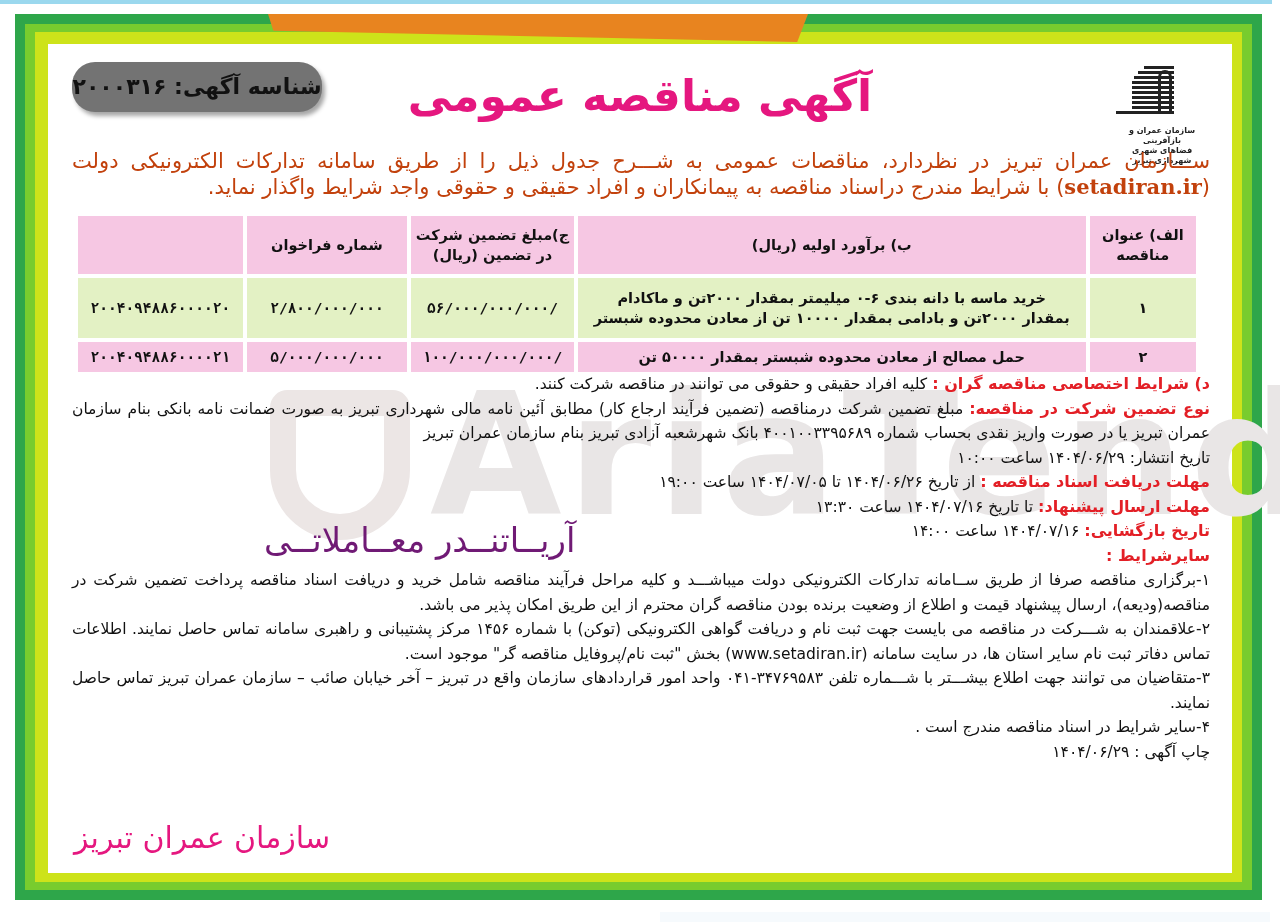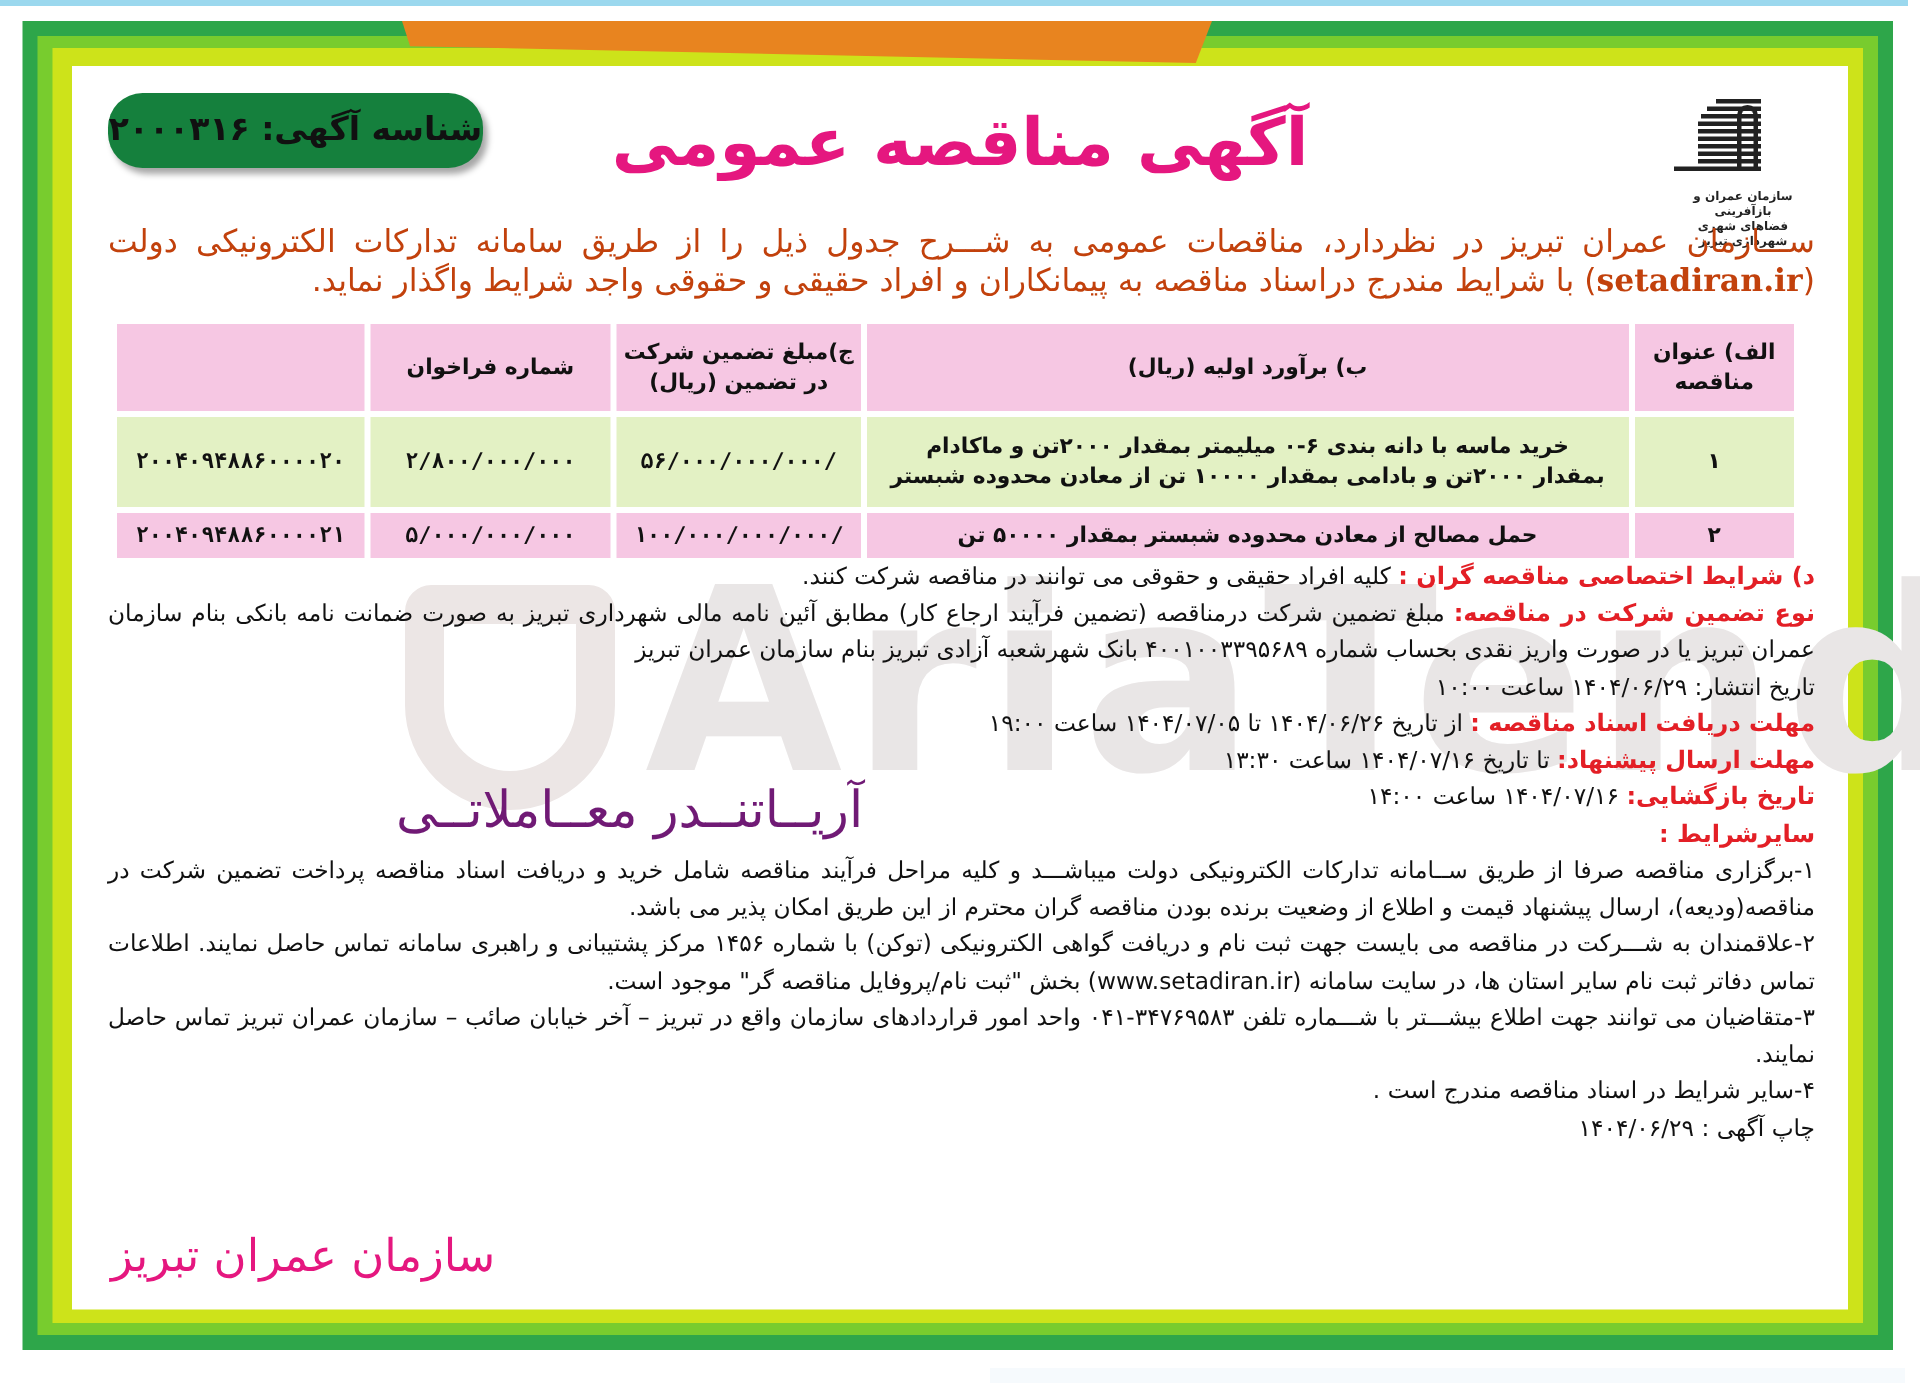--- a/index.html
+++ b/index.html
@@ -30,21 +30,21 @@
   }
   .logo { position:absolute; left:1098px; top:66px; width:96px; height:84px; }
   .logo .bars { position:absolute; left:16px; top:0; width:60px; height:56px; }
   .logo .bar { height:3px; background:#222; margin-bottom:2px; }
   .logo .logo-text { position:absolute; left:16px; top:60px; width:96px; text-align:center; font-size:8px; line-height:10px; color:#222; font-weight:bold; }
   .title {
     position:absolute; left:400px; top:68px; width:480px; text-align:center; font-size:44px; font-weight:bold;
     color:#e5177f; line-height:56px;
   }
   .badge {
-    position:absolute; left:72px; top:62px; width:250px; height:50px; background:#15803d; border-radius:23px;
+    position:absolute; left:72px; top:62px; width:250px; height:50px; background:#737373; border-radius:23px;
     box-shadow:3px 4px 4px rgba(0,0,0,0.35); text-align:center; font-size:22px; font-weight:bold; line-height:50px; color:#111;
   }
   .intro { position:absolute; left:72px; top:148px; width:1138px; font-size:21px; line-height:26px; color:#c2410c; text-align:justify; }
   .intro b { font-family:"DejaVu Serif", serif; }
   table.tenders {
     position:absolute; left:74px; top:212px; width:1126px; border-collapse:separate; border-spacing:4px 4px; direction:rtl;
   }
   table.tenders th, table.tenders td { text-align:center; vertical-align:middle; font-weight:bold; color:#111; font-size:14.5px; }
   table.tenders th { background:#f6c7e3; height:56px; line-height:20px; }
   table.tenders tr.g td { background:#e3f1c4; height:58px; line-height:20px; }

